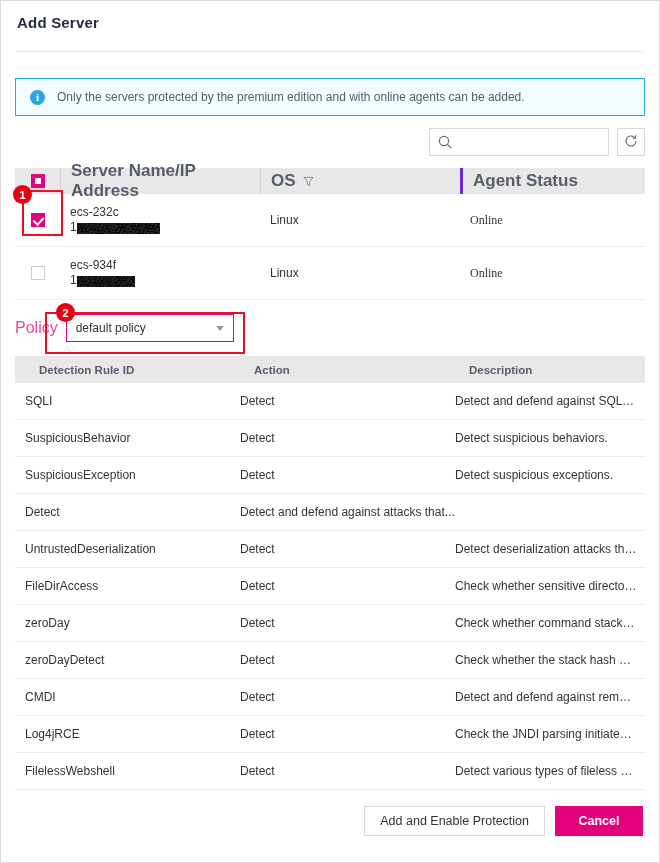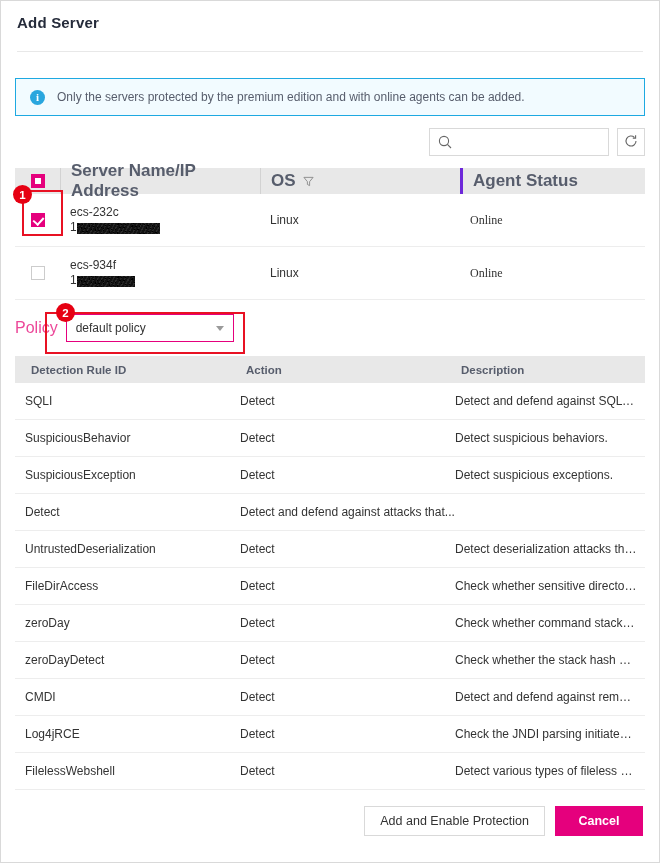--- a/index.html
+++ b/index.html
@@ -241,21 +241,21 @@
     background: #e8e8e8;
     align-items: center;
   }
   .rules-head > div {
     font-size: 11.5px;
     font-weight: bold;
     color: #575d6c;
     height: 26px;
     display: flex;
     align-items: center;
-    padding-left: 16px;
+    padding-left: 24px;
   }
   .r-id   { width: 215px; flex: 0 0 215px; }
   .r-act  { width: 215px; flex: 0 0 215px; }
   .r-desc { flex: 1 1 auto; }
   .rules-row {
     display: flex;
     height: 37px;
     align-items: center;
     border-bottom: 1px solid #ededed;
   }

